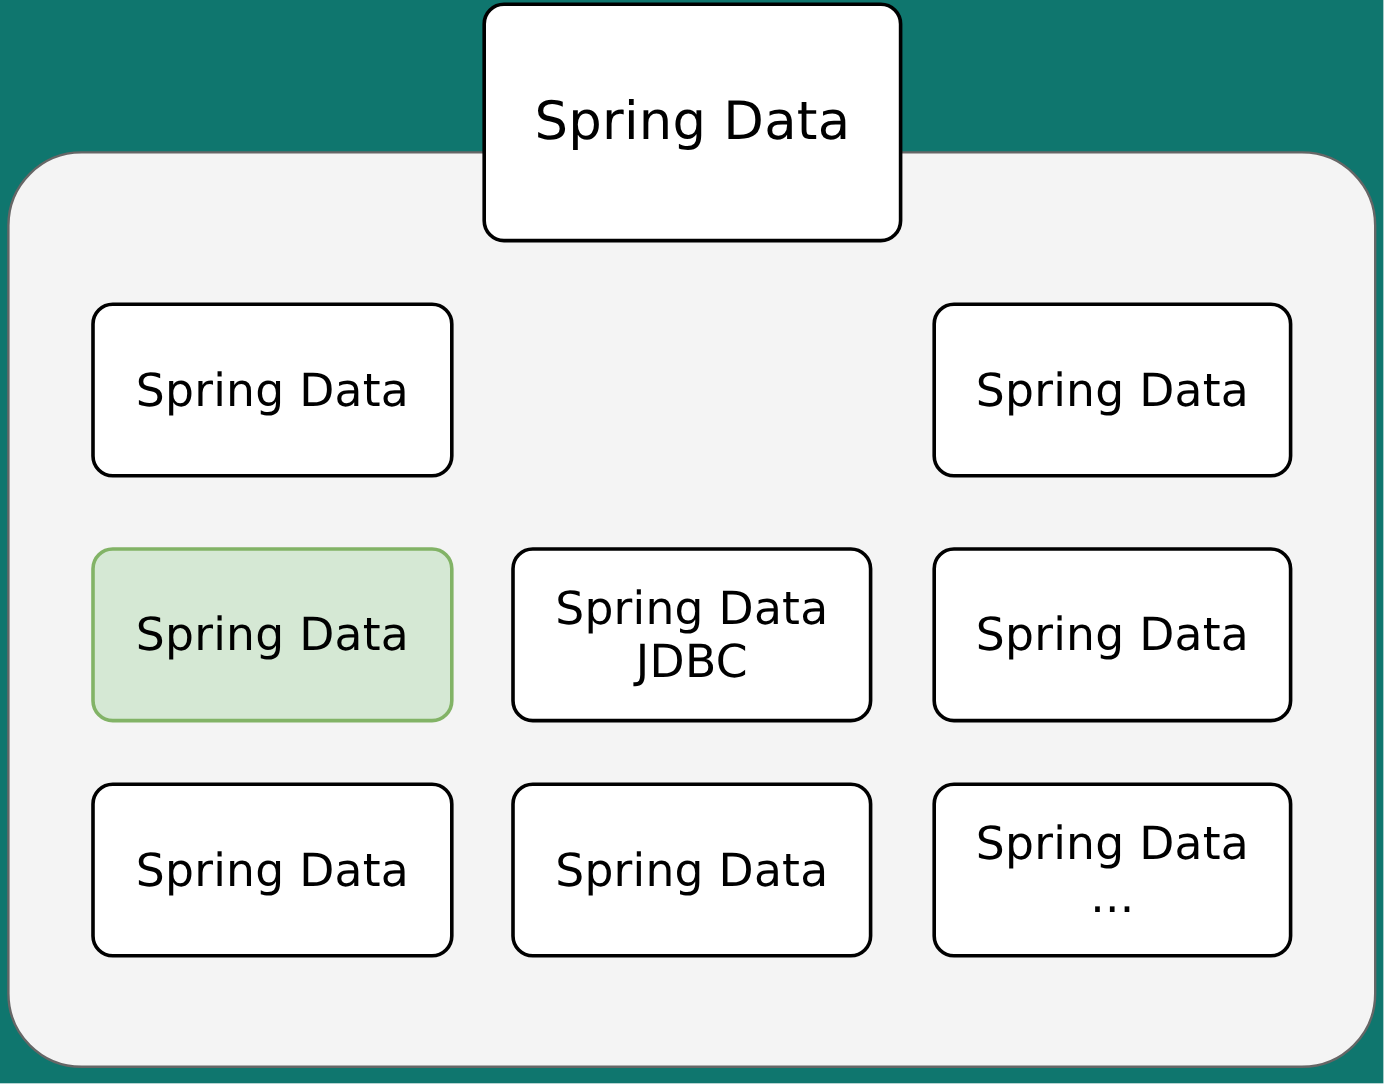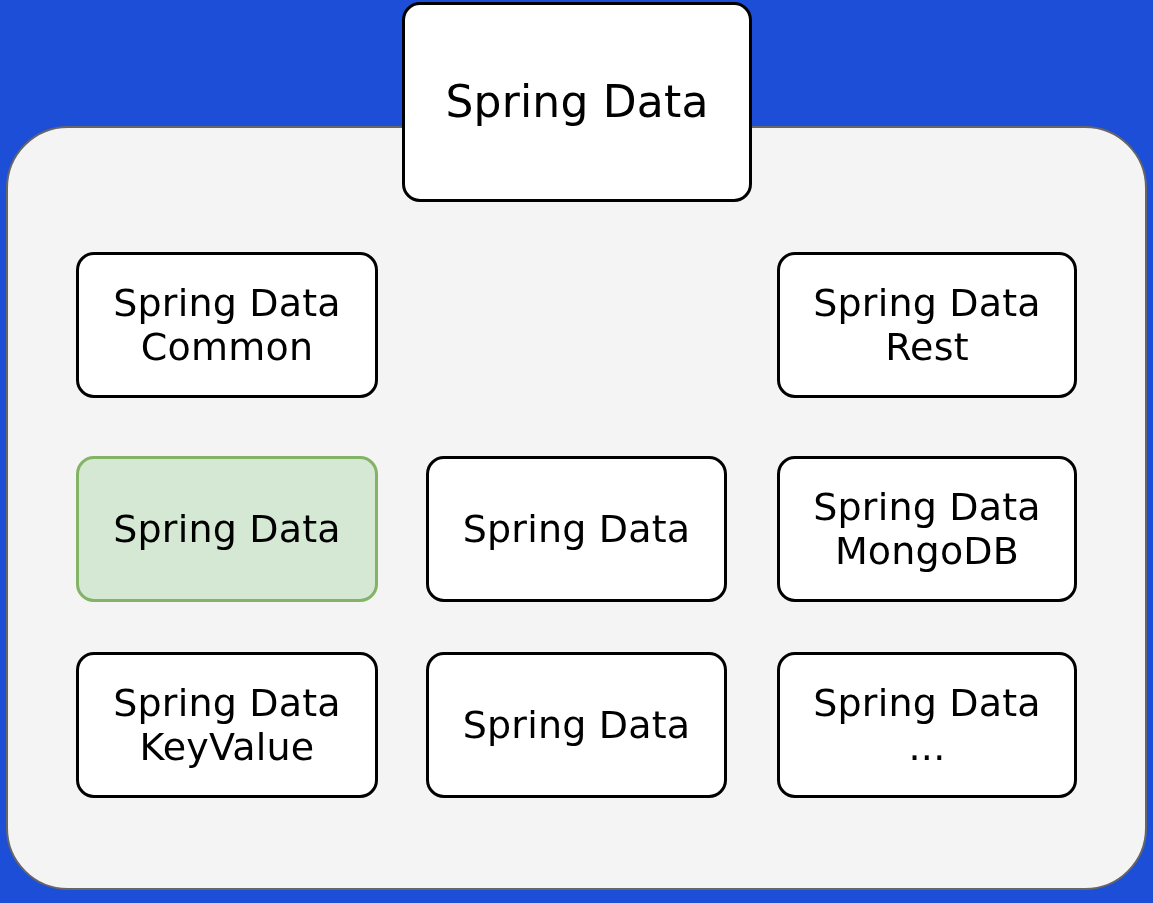--- a/index.html
+++ b/index.html
@@ -7,21 +7,21 @@
     padding: 0;
     background: #ffffff;
   }
   body {
     font-family: "DejaVu Sans", sans-serif;
   }
   #canvas {
     position: relative;
     width: 1153px;
     height: 903px;
-    background: #1d4ed8;
+    background: #0f766e;
     overflow: hidden;
   }
 
   
   .group-container {
     position: absolute;
     left: 6px;
     top: 126px;
     width: 1141px;
     height: 764px;
@@ -94,49 +94,46 @@
   <div class="node root">
     <span class="lines">
       <span class="l1">Spring Data</span>
     </span>
   </div>
 
   <div id="nodes-layer">
       <div class="node col-left row-1">
         <span class="lines">
           <span class="l1">Spring Data</span>
-          <span class="l2">Common</span>
         </span>
       </div>
       <div class="node col-right row-1">
         <span class="lines">
           <span class="l1">Spring Data</span>
-          <span class="l2">Rest</span>
         </span>
       </div>
       <div class="node col-left row-2 highlight">
         <span class="lines">
           <span class="l1">Spring Data</span>
         </span>
       </div>
       <div class="node col-mid row-2">
         <span class="lines">
           <span class="l1">Spring Data</span>
+          <span class="l2">JDBC</span>
         </span>
       </div>
       <div class="node col-right row-2">
         <span class="lines">
           <span class="l1">Spring Data</span>
-          <span class="l2">MongoDB</span>
         </span>
       </div>
       <div class="node col-left row-3">
         <span class="lines">
           <span class="l1">Spring Data</span>
-          <span class="l2">KeyValue</span>
         </span>
       </div>
       <div class="node col-mid row-3">
         <span class="lines">
           <span class="l1">Spring Data</span>
         </span>
       </div>
       <div class="node col-right row-3">
         <span class="lines">
           <span class="l1">Spring Data</span>

